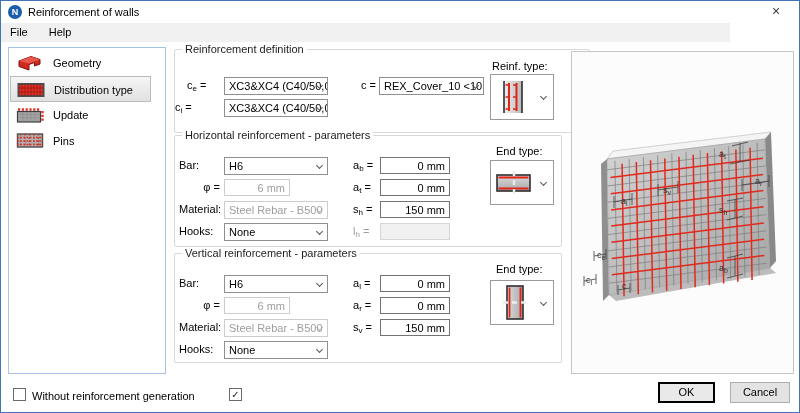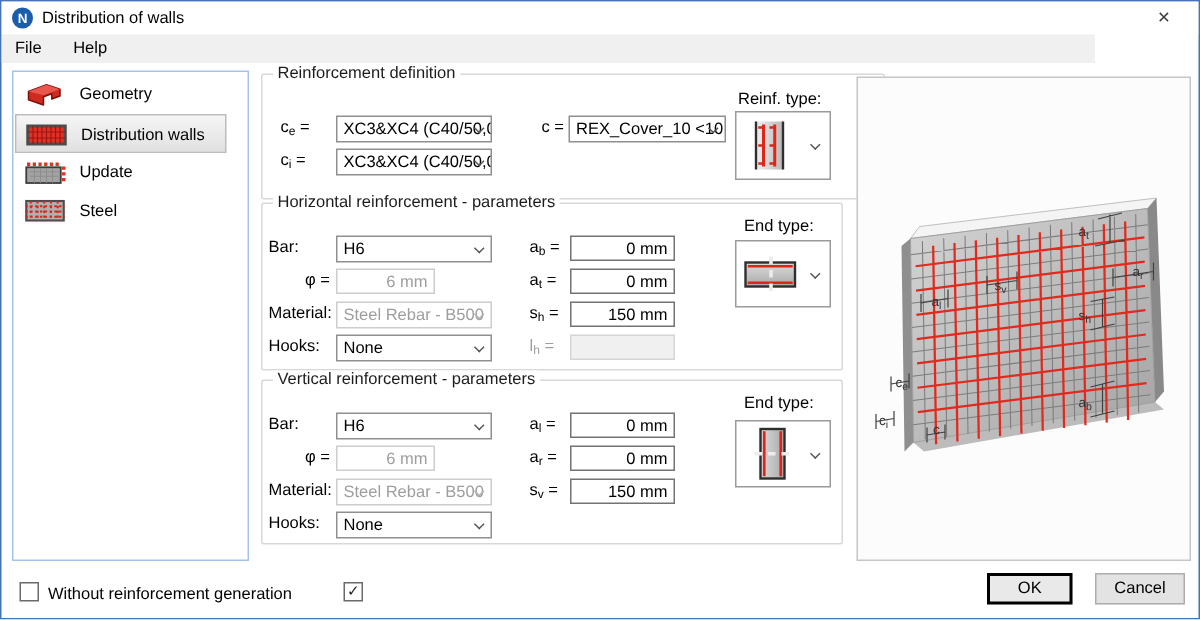--- a/index.html
+++ b/index.html
@@ -40,21 +40,21 @@
   .btn{position:absolute;height:21px;background:#e3e3e3;border:1px solid #adadad;text-align:center;padding-top:3px;cursor:default}
   .btn.default{border:2px solid #000000;padding-top:2px;background:#e9e9e9}
 </style>
 </head>
 <body>
 
 <div class="win">
 
   <div class="titlebar">
     <div class="appicon">N</div>
-    <span class="title">Distribution of walls</span>
+    <span class="title">Reinforcement of walls</span>
     <div class="closebtn">×</div>
   </div>
 
   <div class="menubar">
     <span class="menuitem">File</span>
     <span class="menuitem">Help</span>
   </div>
 
   <div class="sidebar">
     <div class="sideitem" style="top:2px">
@@ -66,51 +66,51 @@
       </span>
       <span class="sidelabel">Geometry</span>
     </div>
     <div class="sideitem sel" style="top:28px">
       <span class="sideicon" style="top:5px">
         <svg width="28" height="16" viewBox="0 0 28 16">
           <rect x="1.5" y="2" width="25" height="12" fill="#e03127" stroke="#4d4d4d" stroke-width="2"></rect>
           <path d="M5,2 V14 M8,2 V14 M11,2 V14 M14,2 V14 M17,2 V14 M20,2 V14 M23,2 V14 M1,6 H27 M1,10 H27" stroke="#9c1710" stroke-width="0.8" fill="none"></path>
         </svg>
       </span>
-      <span class="sidelabel">Distribution walls</span>
+      <span class="sidelabel">Distribution type</span>
     </div>
     <div class="sideitem" style="top:54px">
       <span class="sideicon" style="top:4px">
         <svg width="28" height="18" viewBox="0 0 28 18">
           <path d="M2,3.5 H24" stroke="#e03127" stroke-width="2.4" stroke-dasharray="2.2,1.6" fill="none"></path>
           <path d="M26.5,5 V16" stroke="#e03127" stroke-width="2.4" stroke-dasharray="2.2,1.6" fill="none"></path>
           <rect x="1.5" y="5.5" width="23" height="10.5" fill="#a3a3a3" stroke="#3d3d3d" stroke-width="1.2"></rect>
           <path d="M4,8.5 H23 M4,11.5 H23 M7,6 V16 M11,6 V16 M15,6 V16 M19,6 V16" stroke="#8a8a8a" stroke-width="0.6" fill="none"></path>
         </svg>
       </span>
       <span class="sidelabel">Update</span>
     </div>
     <div class="sideitem" style="top:80px">
       <span class="sideicon" style="top:4px">
         <svg width="28" height="17" viewBox="0 0 28 17">
           <rect x="1.5" y="2" width="25" height="13" fill="#b0b0b0" stroke="#4d4d4d" stroke-width="1.4"></rect>
           <path d="M4.5,2 V15 M9,2 V15 M13.5,2 V15 M18,2 V15 M22.5,2 V15 M1,5.5 H27 M1,9 H27 M1,12.5 H27" stroke="#d5281e" stroke-width="1.4" stroke-dasharray="1.6,1.6" fill="none"></path>
         </svg>
       </span>
-      <span class="sidelabel">Steel</span>
+      <span class="sidelabel">Pins</span>
     </div>
   </div>
 
   <div class="group" style="left:173px;top:48px;width:416px;height:84px">
     <span class="gtitle">Reinforcement definition</span>
     <span class="flabel" style="left:12px;top:29px"><span>c</span><sub>e</sub> <span>=</span></span>
     <div class="combo" style="left:49px;top:27px;width:104px">
       <span>XC3&amp;XC4 (C40/50,0.4</span><span class="chev"></span>
     </div>
-    <span class="flabel" style="left:12px;top:51px"><span>c</span><sub>i</sub> <span>=</span></span>
+    <span class="flabel" style="left:0;top:51px"><span>c</span><sub>i</sub> <span>=</span></span>
     <div class="combo" style="left:49px;top:49px;width:104px">
       <span>XC3&amp;XC4 (C40/50,0.4</span><span class="chev"></span>
     </div>
     <span class="flabel" style="left:186px;top:29px"><span>c</span> <span>=</span></span>
     <div class="combo" style="left:204px;top:27px;width:105px">
       <span>REX_Cover_10 &lt;10 mm</span><span class="chev"></span>
     </div>
     <span class="flabel" style="left:317px;top:10px">Reinf. type:</span>
     <div class="bigcombo" style="left:315px;top:24px;height:46px">
       <span style="position:absolute;left:7px;top:5px">

